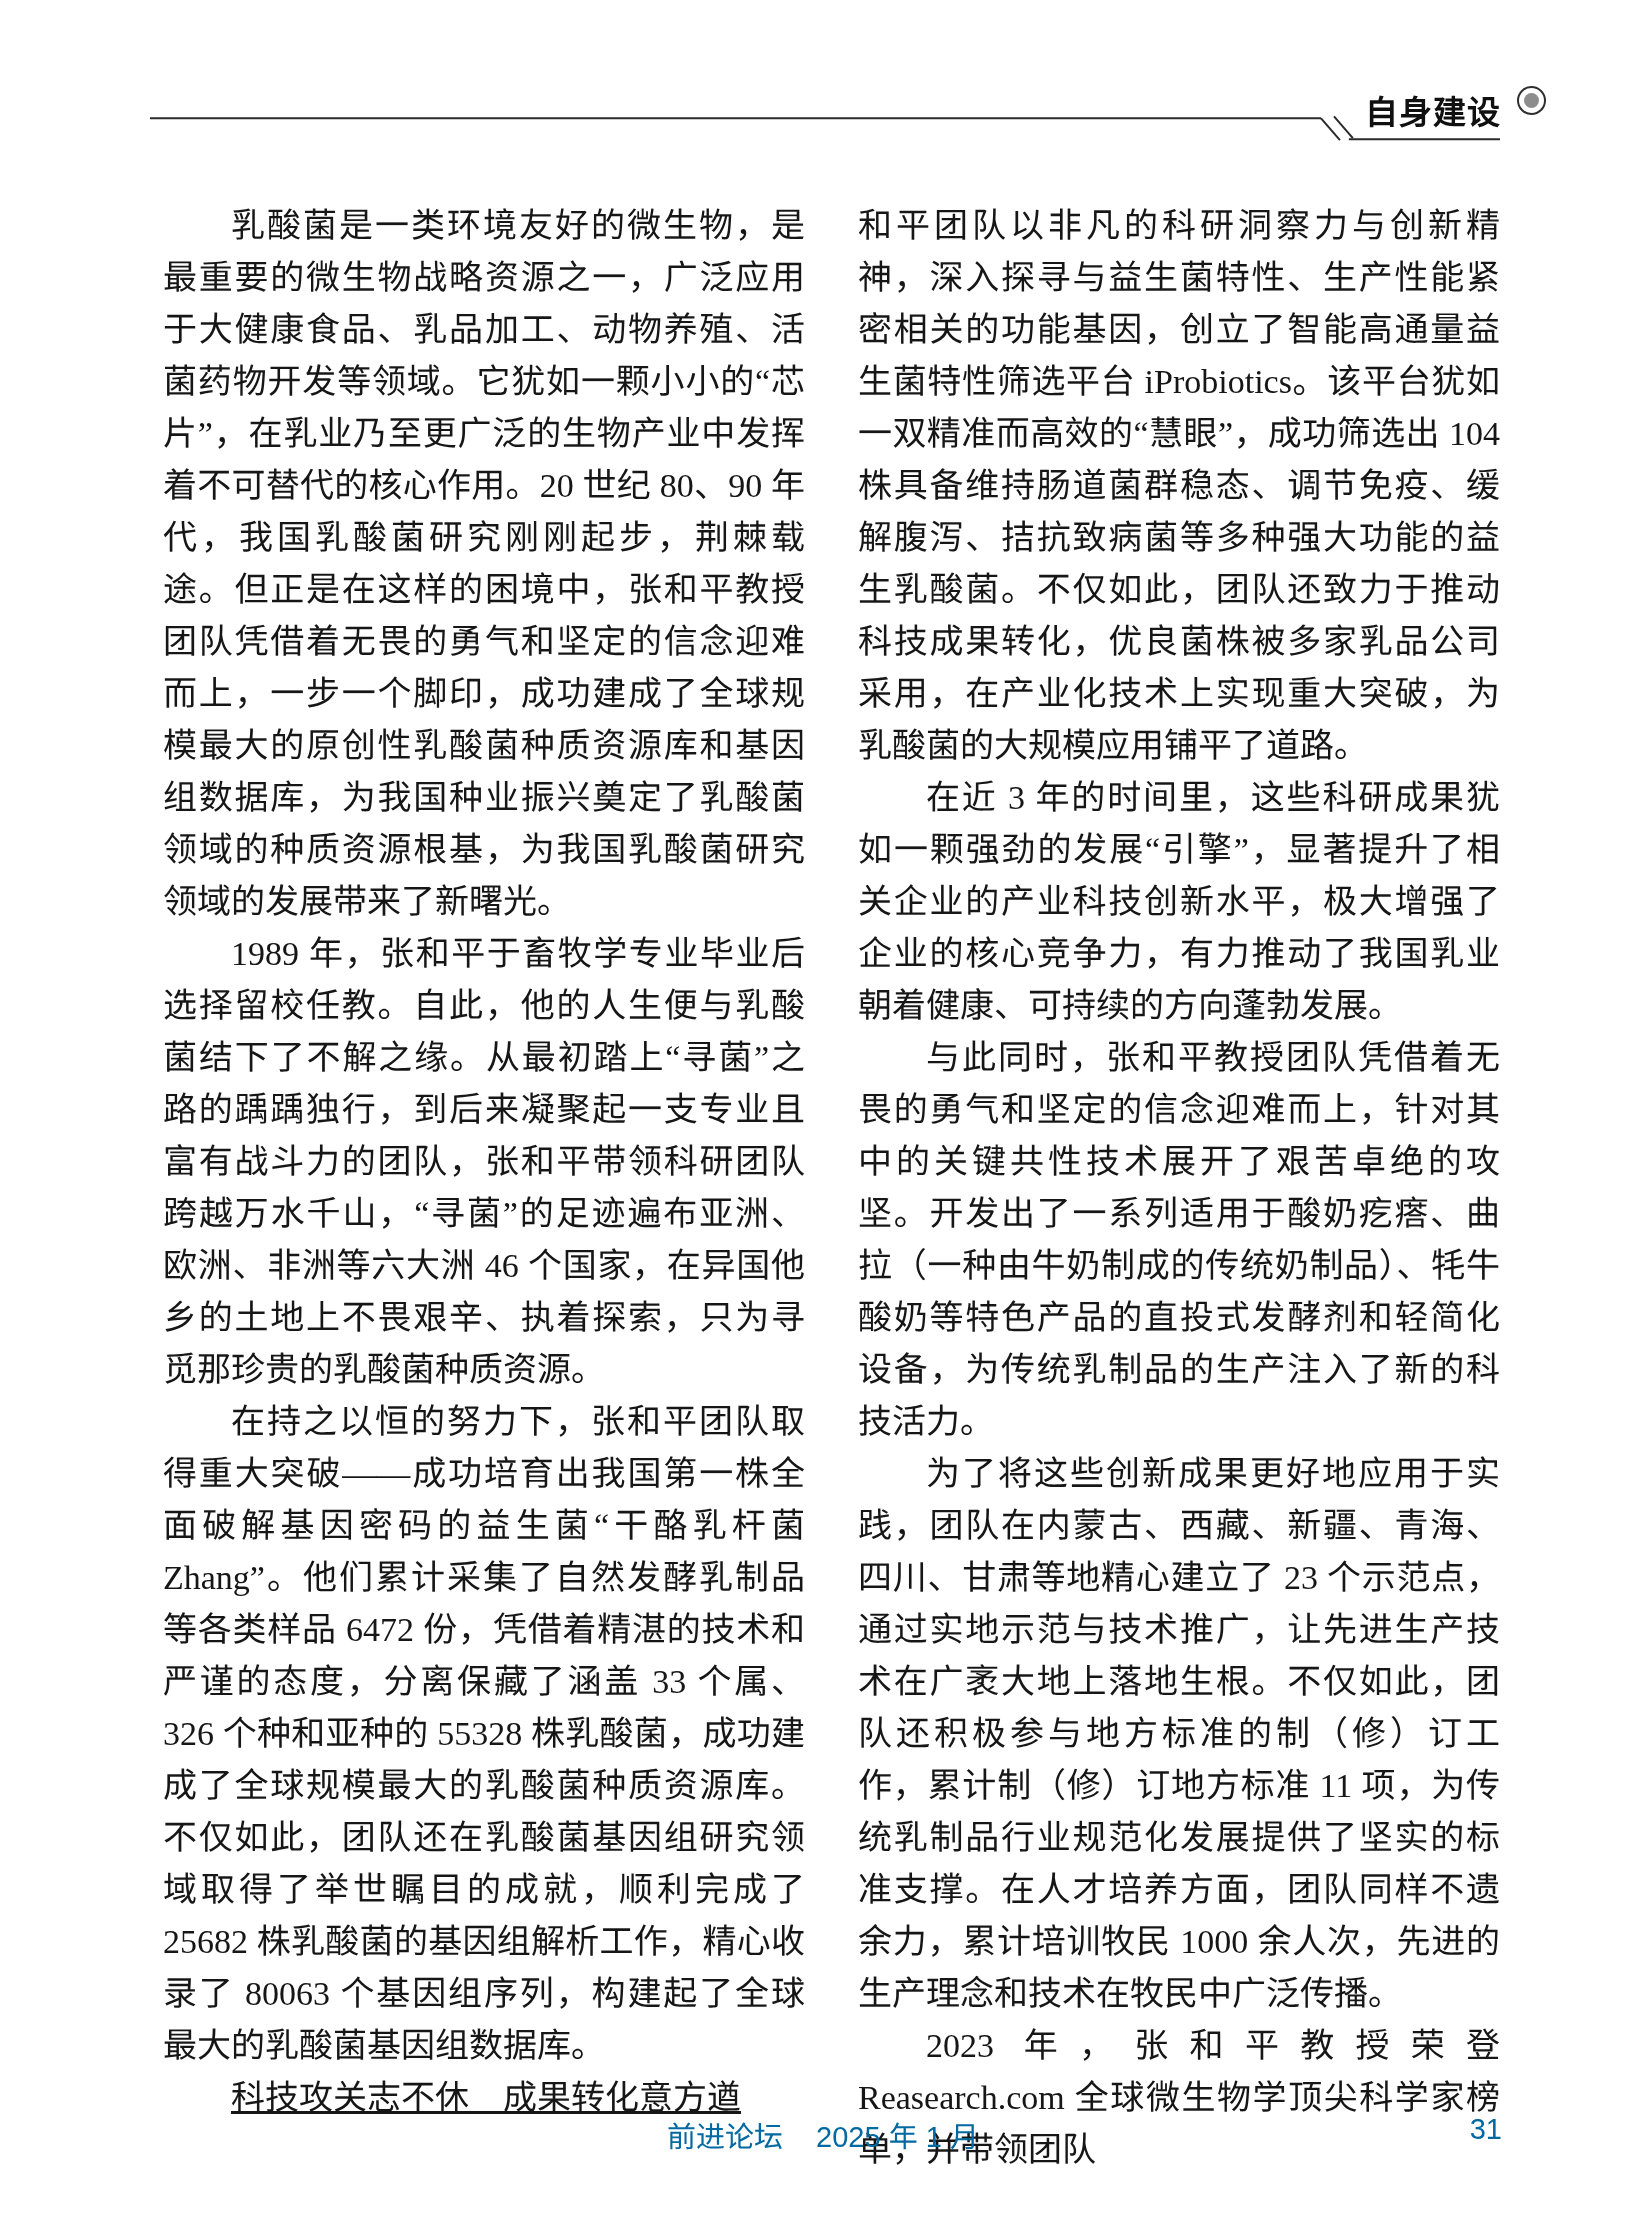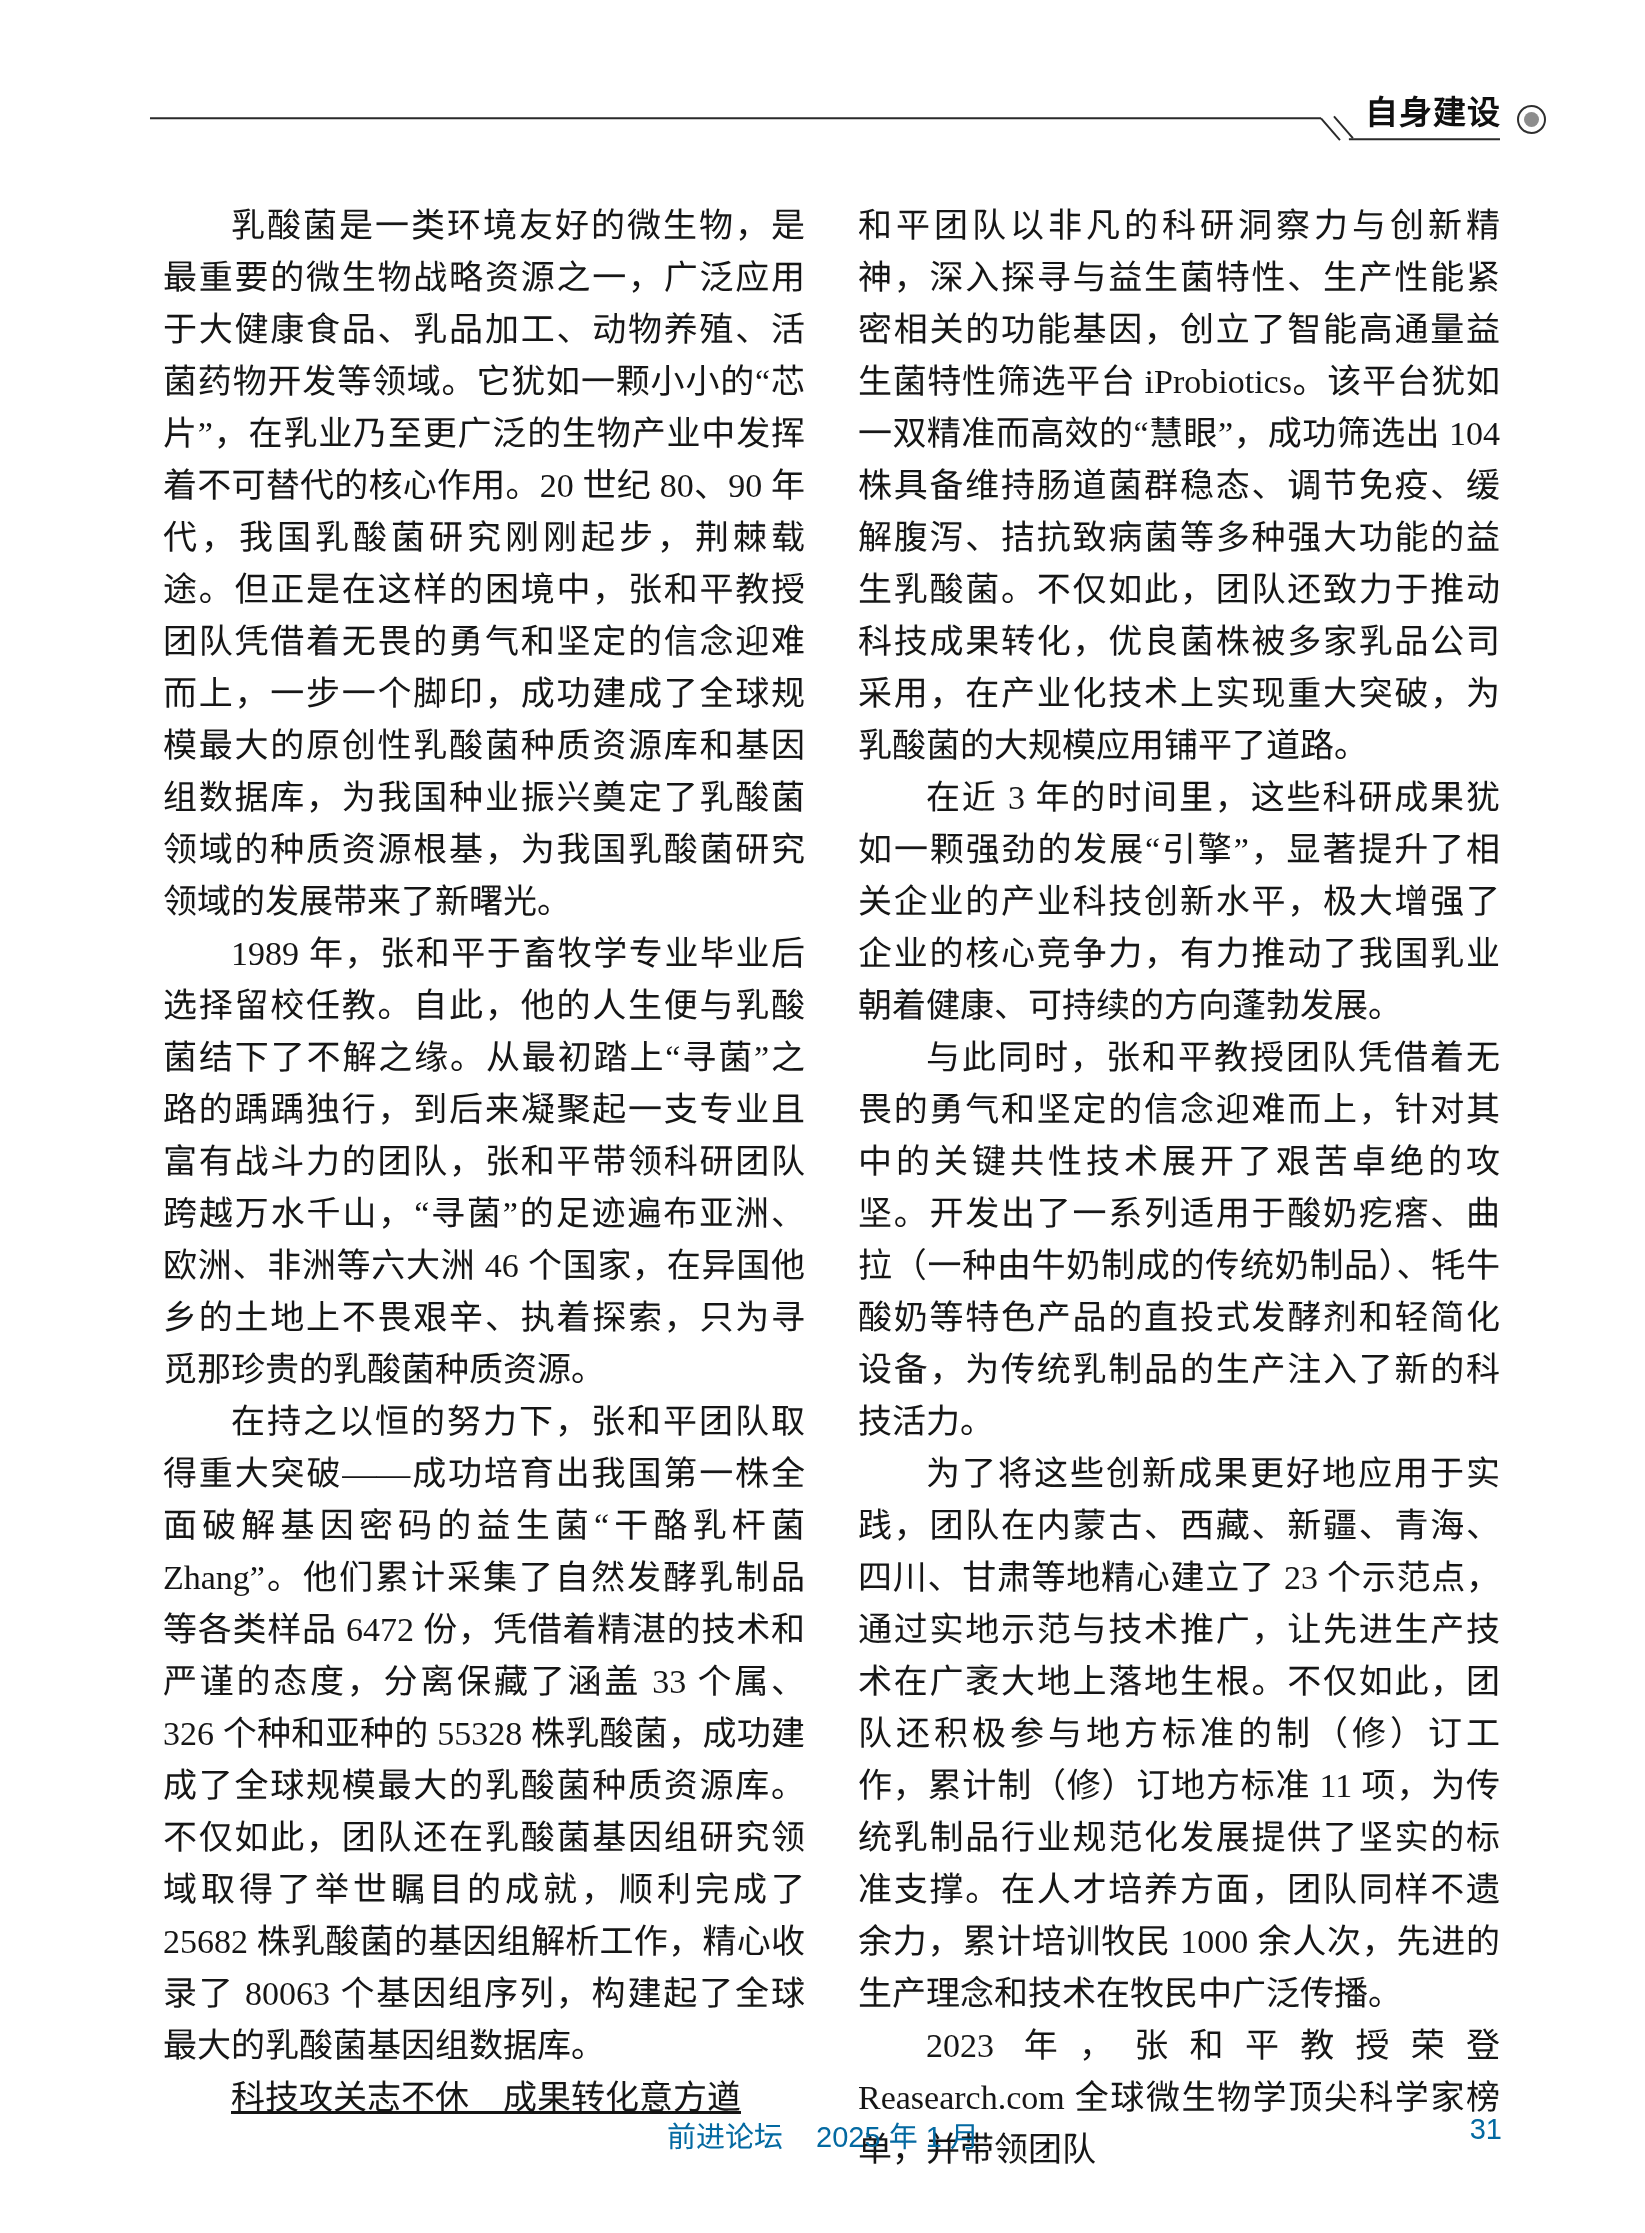--- a/index.html
+++ b/index.html
@@ -19,21 +19,21 @@
     position: absolute;
     left: 0; top: 0;
     width: 1646px; height: 169px;
     pointer-events: none;
   }
   .section-header {
     position: absolute;
     top: 86px;
     right: 100px;
     display: flex;
-    align-items: flex-end;
+    align-items: flex-start;
     gap: 16px;
   }
   .section-title {
     font-family: "Liberation Sans", "DejaVu Sans", sans-serif;
     font-weight: 700;
     font-size: 33px;
     letter-spacing: 1px;
     color: #101010;
     white-space: nowrap;
   }

